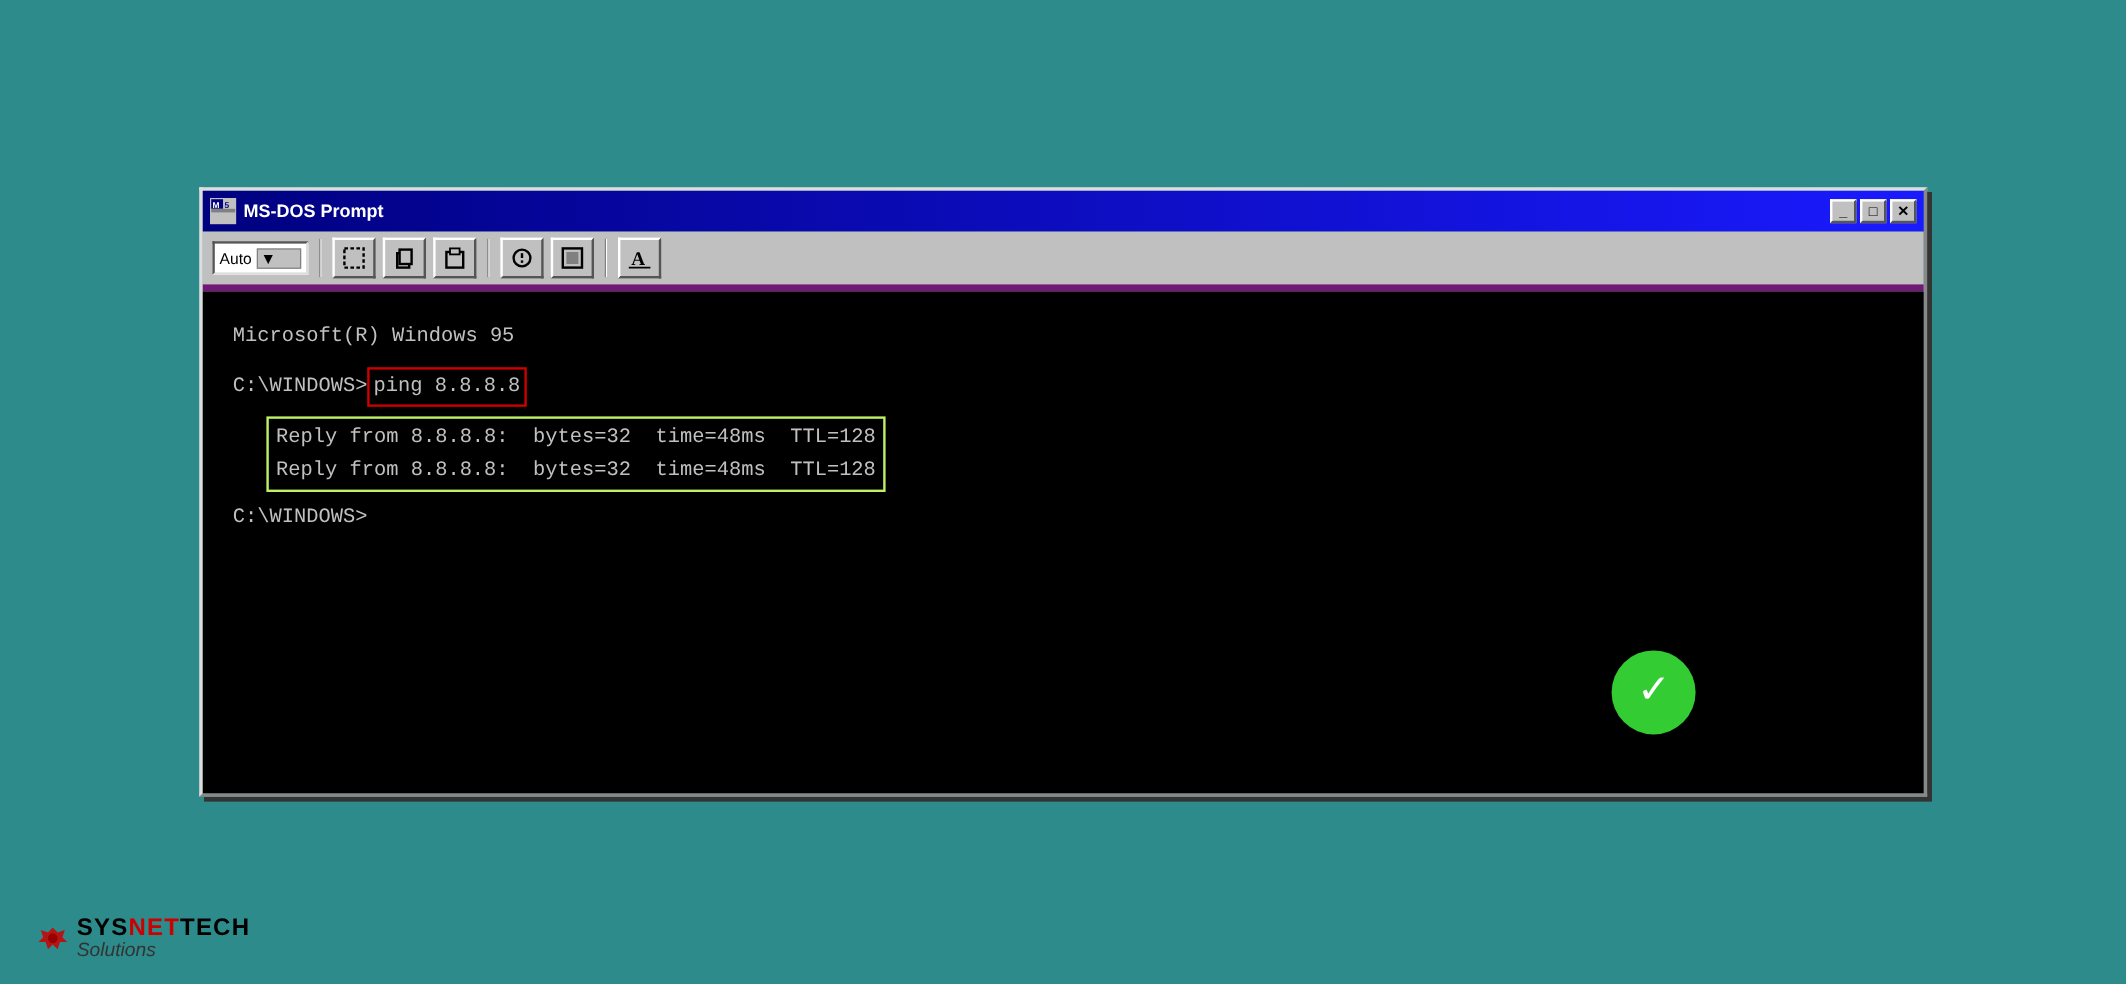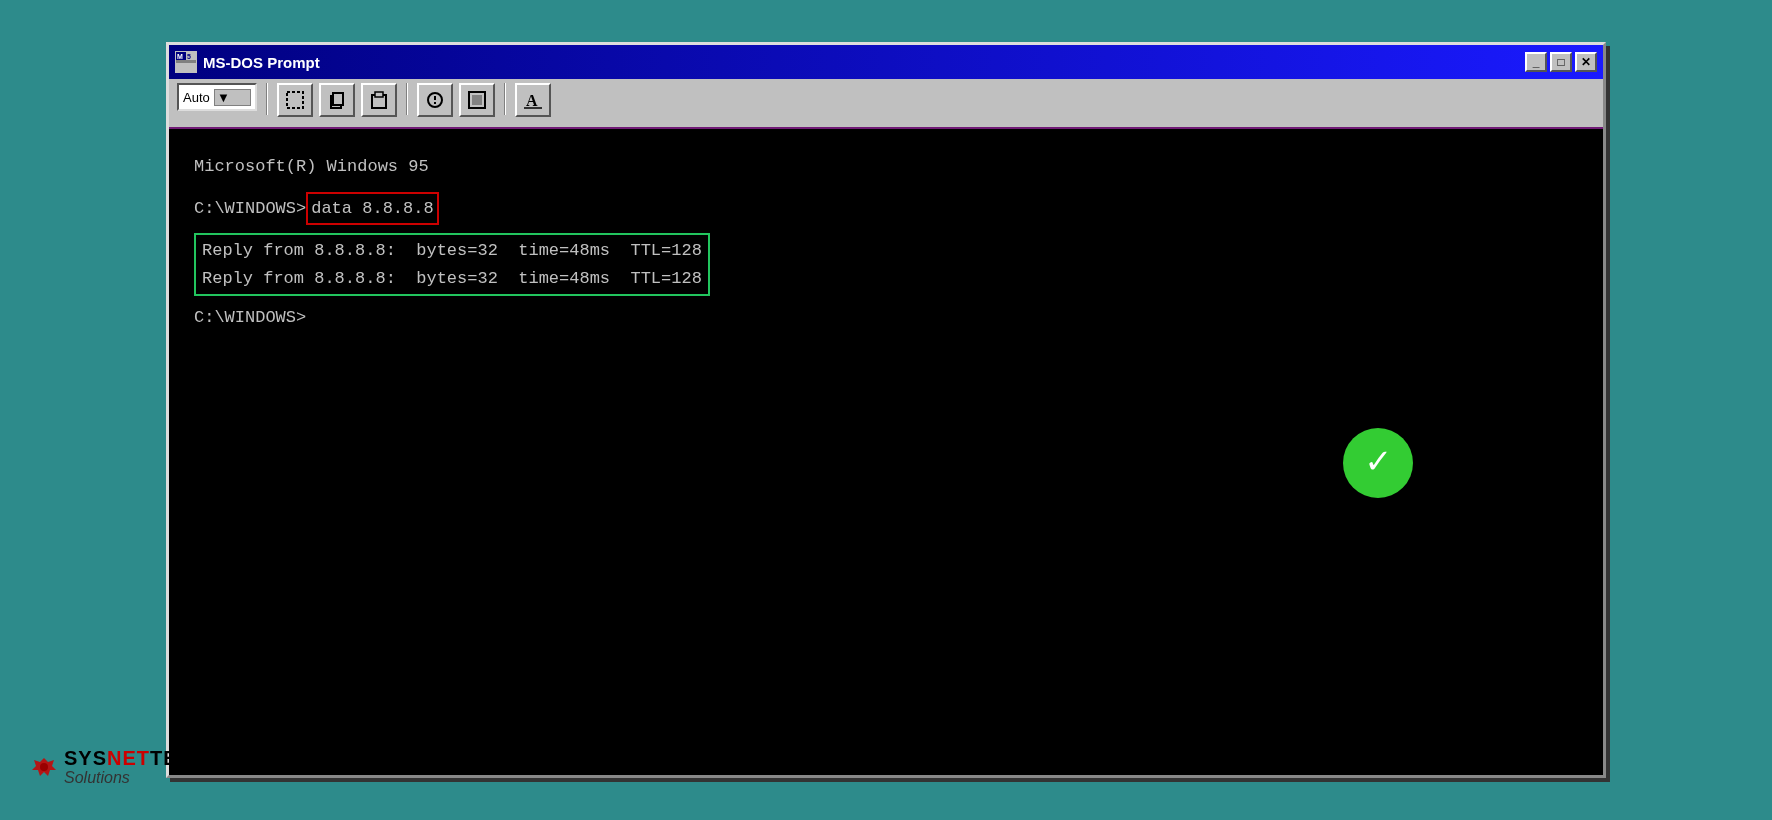--- a/index.html
+++ b/index.html
@@ -11,42 +11,42 @@
       display: flex;
       align-items: center;
       justify-content: center;
       font-family: Arial, sans-serif;
       position: relative;
       overflow: hidden;
     }
 
     .watermark {
       position: absolute;
-      bottom: 33px;
+      bottom: 18px;
       left: 30px;
       display: flex;
       flex-direction: column;
       align-items: flex-start;
     }
 
     .watermark-logo {
       display: flex;
       align-items: center;
       gap: 6px;
     }
 
     .watermark-icon {
       width: 28px;
       height: 22px;
     }
 
     
     .window {
       width: 1440px;
-      height: 736px;
+      height: 508px;
       border: 3px solid #888;
       border-top: 3px solid #ddd;
       border-left: 3px solid #ddd;
       display: flex;
       flex-direction: column;
       box-shadow: 4px 4px 0 #333;
     }
 
     
     .titlebar {
@@ -93,24 +93,24 @@
       font-weight: bold;
       cursor: pointer;
       color: #000;
     }
 
     
     .toolbar {
       background: #c0c0c0;
       height: 50px;
       display: flex;
-      align-items: flex-start;
+      align-items: center;
       padding: 4px 8px;
       gap: 6px;
-      border-bottom: 2px solid #701a75;
+      border-bottom: 6px solid #701a75;
       flex-shrink: 0;
     }
 
     .toolbar-dropdown {
       display: flex;
       align-items: center;
       background: white;
       border-top: 2px solid #555;
       border-left: 2px solid #555;
       border-right: 2px solid #ddd;
@@ -304,24 +304,24 @@
         <line x1="1" y1="18" x2="19" y2="18" stroke="#000" stroke-width="1.5"></line>
       </svg>
     </div>
   </div>
 
   <div class="terminal">
     <div class="terminal-line">Microsoft(R) Windows 95</div>
     <div style="height:12px"></div>
     <div class="command-line">
       <span class="command-text">C:\WINDOWS&gt;</span>
-        <span class="command-highlight">data 8.8.8.8</span>
+        <span class="command-highlight">ping 8.8.8.8</span>
     </div>
     <div style="height:8px"></div>
-    <div style="display:inline-block; border:2px solid #22c55e; padding:2px 6px;">
+    <div style="display:inline-block; border:2px solid #bef264; padding:2px 6px;margin-left:28px;">
       <div class="ping-result-line">Reply from 8.8.8.8:  bytes=32  time=48ms  TTL=128</div>
       <div class="ping-result-line">Reply from 8.8.8.8:  bytes=32  time=48ms  TTL=128</div>
     </div>
 
     
     <div class="success-badge" style="position:absolute; right:190px; top:320px;">
       <span class="checkmark">✓</span>
     </div>
 
     <div class="prompt-final">C:\WINDOWS&gt;</div>

